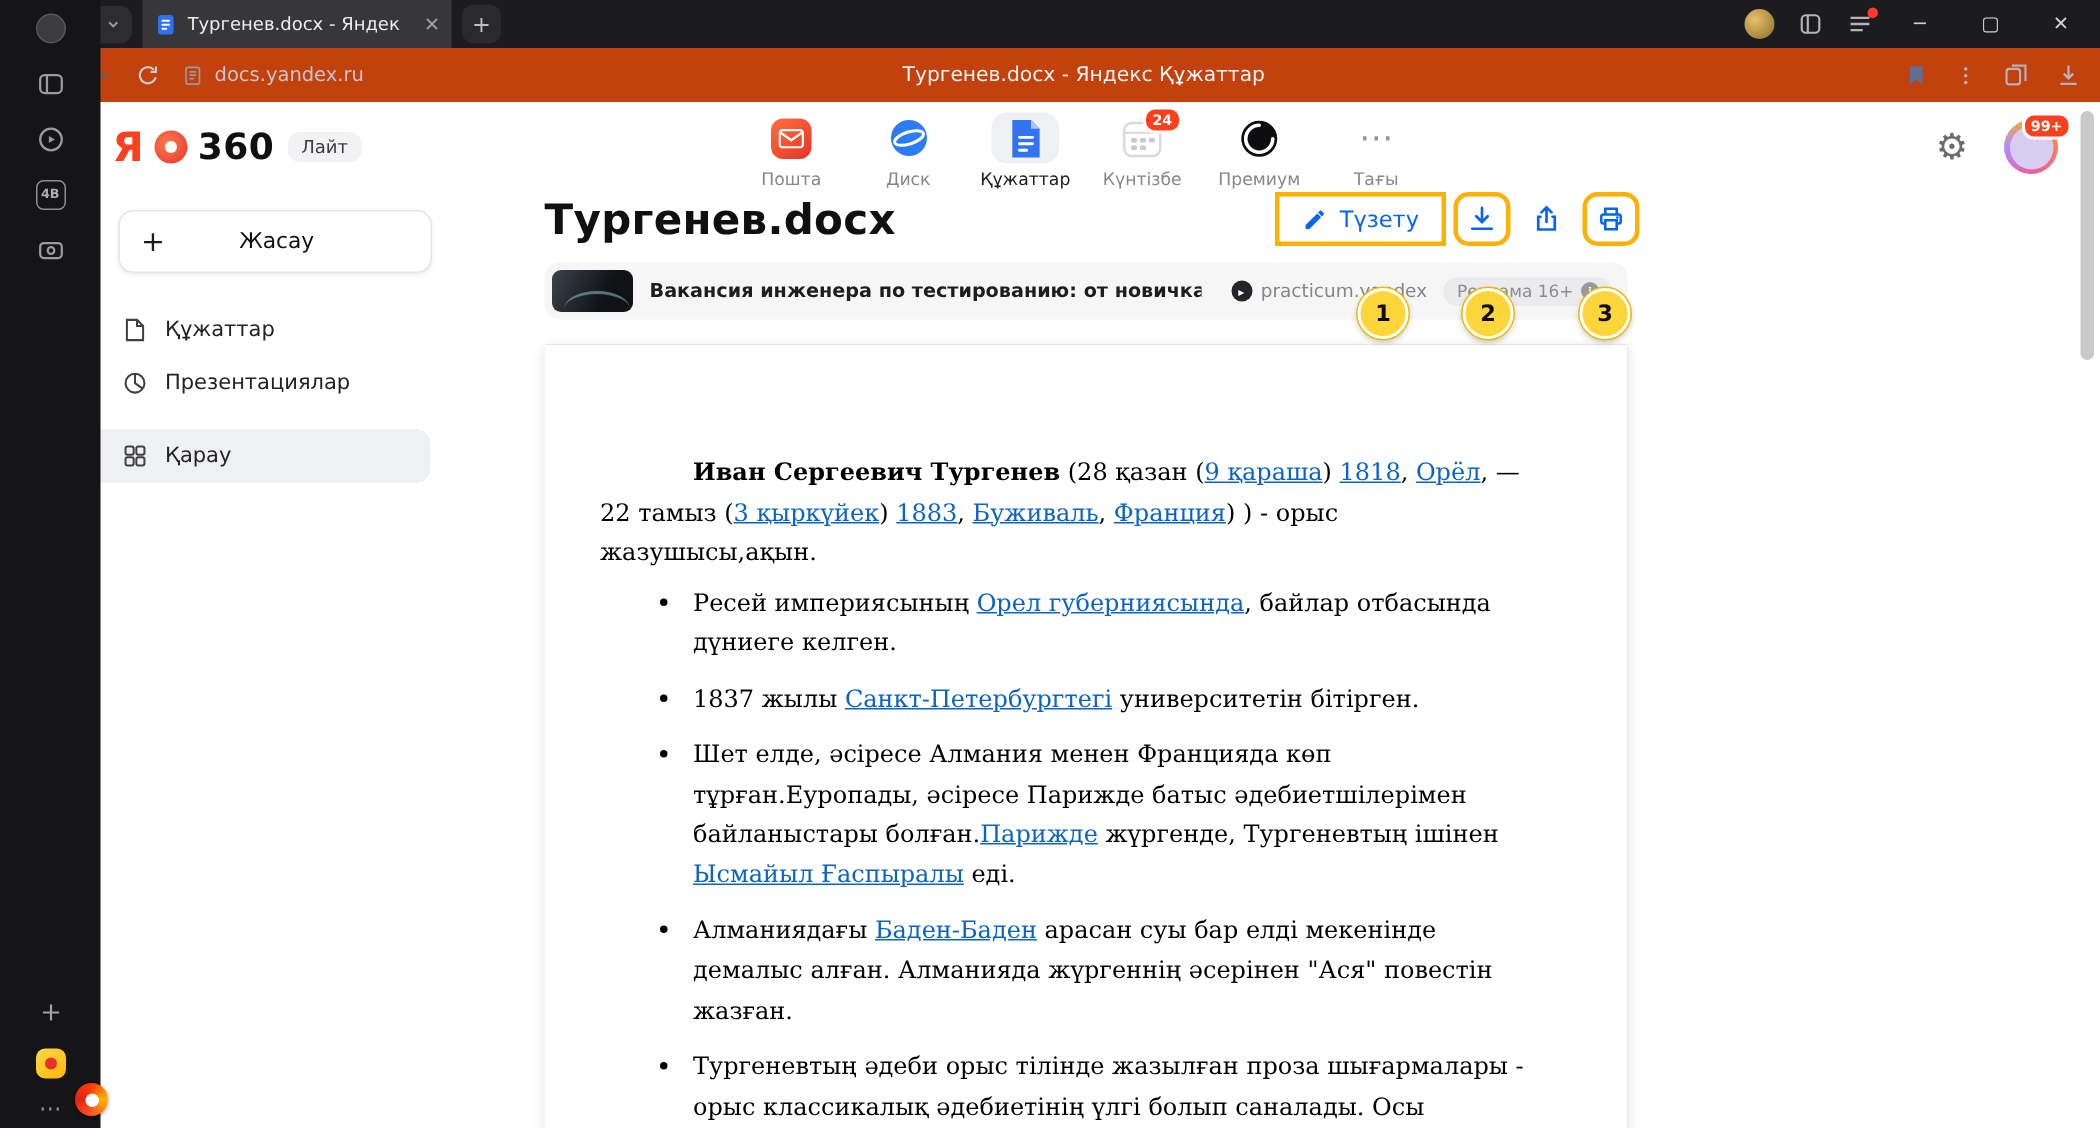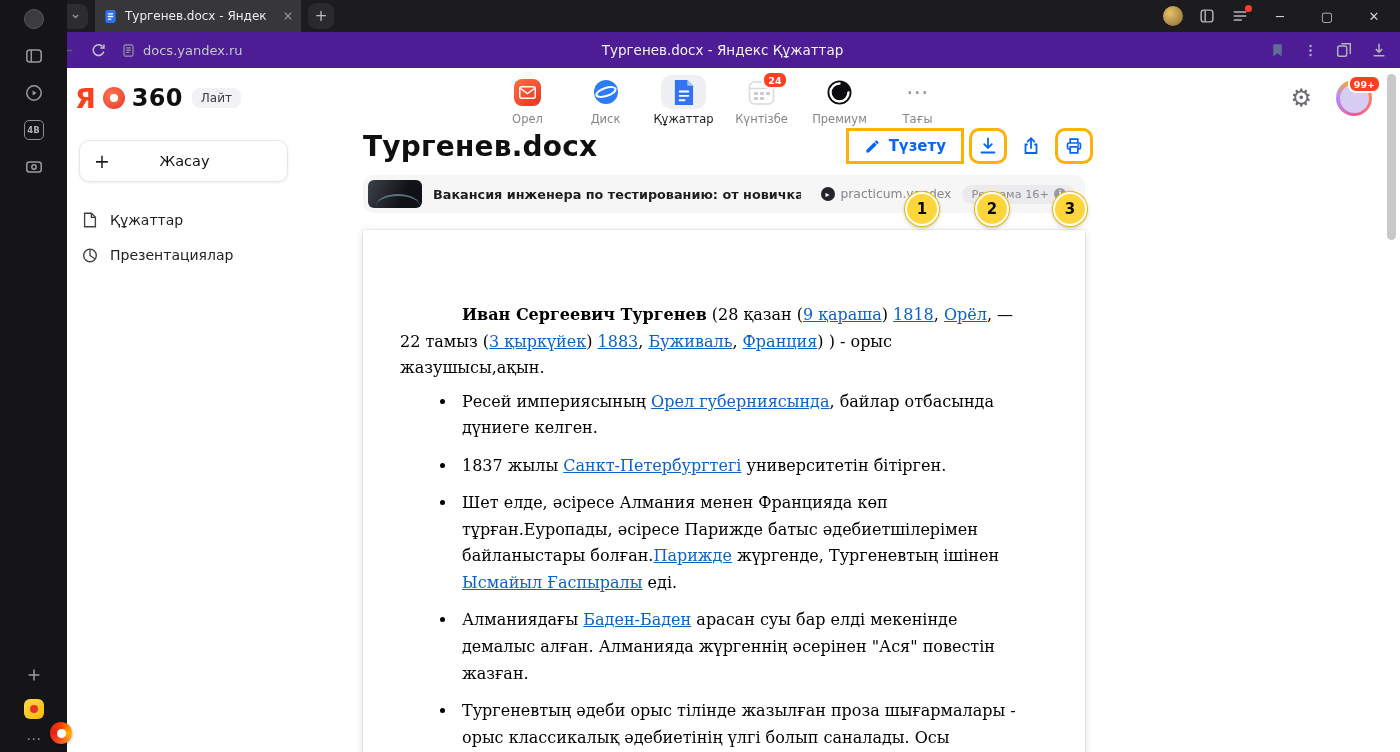--- a/index.html
+++ b/index.html
@@ -30,21 +30,21 @@
        gap:7px;padding:12px 8px;cursor:pointer;}
   .tab-title{flex:1;font-size:12px;color:#ececef;white-space:nowrap;overflow:hidden;}
   .newtab{width:26px;height:26px;border-radius:8px;background:#2a2a2d;color:#bfbfc3;display:flex;
           align-items:center;justify-content:center;font-size:15px;cursor:pointer;}
   .tab-right{margin-left:auto;display:flex;align-items:center;gap:15px;padding-right:4px;}
   .mini-avatar{width:20px;height:20px;border-radius:50%;background:radial-gradient(circle at 35% 35%,#e8c16a,#8a6a2f);}
   .chrome-ic{position:relative;display:flex;align-items:center;justify-content:center;cursor:pointer;}
   .reddot{position:absolute;top:-2px;right:-3px;width:7px;height:7px;border-radius:50%;background:#ff3b30;}
   .winbtn{width:32px;height:26px;display:flex;align-items:center;justify-content:center;color:#cfcfd2;
           font-size:13px;cursor:pointer;}
-  .addressbar{height:36px;background:#4c1d95;display:flex;align-items:center;padding:0 12px;gap:14px;position:relative;}
+  .addressbar{height:36px;background:#c2410c;display:flex;align-items:center;padding:0 12px;gap:14px;position:relative;}
   .urlchip{display:flex;align-items:center;gap:7px;color:#c6c6ca;font-size:13px;cursor:pointer;}
   .page-title{position:absolute;left:50%;transform:translateX(-50%);color:#f2f2f4;font-size:13.5px;white-space:nowrap;}
   .addr-right{margin-left:auto;display:flex;align-items:center;gap:17px;}
 
   
   .app{position:absolute;left:45px;top:68px;right:0;bottom:0;background:#fff;border-top-left-radius:10px;overflow:hidden;}
   .app-header{height:60px;position:relative;display:flex;align-items:center;}
   .logo{display:flex;align-items:center;gap:7px;margin-left:30px;}
   .logo-ya{color:#fc3f1d;font-size:27px;font-weight:700;}
   .logo-dot{width:22px;height:22px;border-radius:50%;background:radial-gradient(circle at 40% 38%,#ff7a50,#e5332a);
@@ -83,21 +83,21 @@
   .side-item.active{background:#eff0f3;margin-top:15px;padding-top:9px;padding-bottom:9px;}
   .side-item svg{flex:none;}
 
   
   .content{position:absolute;left:255px;top:60px;right:0;bottom:0;overflow:hidden;}
   .col{position:relative;margin-left:63px;width:722px;}
   .title-row{display:flex;align-items:center;justify-content:space-between;margin-top:0;}
   h1.doc-title{margin:0;font-size:28px;font-weight:700;color:#101013;letter-spacing:.2px;}
   .actions{display:flex;align-items:center;gap:5px;margin-right:-8px;}
   .btn-edit{display:flex;align-items:center;gap:8px;background:#fff;border:3px solid #ffb005;border-radius:0;
-            padding:6px 15px;color:#0765f2;font-size:15px;font-weight:700;cursor:pointer;
+            padding:6px 15px;color:#0765f2;font-size:15px;font-weight:400;cursor:pointer;
             font-family:"DejaVu Sans","Liberation Sans",sans-serif;}
   .btn-ic{display:flex;align-items:center;justify-content:center;background:#fff;border:3px solid transparent;
           border-radius:10px;padding:5px 6px;color:#0765f2;cursor:pointer;}
   .btn-ic.outlined{border-color:#ffb005;}
 
   .ad{margin-top:11px;height:38px;background:#f6f6f7;border-radius:10px;display:flex;align-items:center;gap:11px;
       padding:0 10px 0 5px;box-sizing:border-box;cursor:pointer;}
   .ad-thumb{width:54px;height:28px;border-radius:6px;flex:none;position:relative;overflow:hidden;
             background:linear-gradient(115deg,#3d434b,#101216 65%);}
   .ad-thumb i{position:absolute;left:8px;top:14px;width:44px;height:22px;border-radius:50%;
@@ -273,21 +273,21 @@
       <nav class="nav">
         <div class="nav-item">
           <span class="nav-ic-wrap">
             <span style="width:27px;height:27px;border-radius:8px;background:linear-gradient(140deg,#ff7043,#e53325);display:flex;align-items:center;justify-content:center;">
               <svg width="17" height="13" viewBox="0 0 17 13" fill="none" stroke="#fff" stroke-width="1.5">
                   <rect x=".75" y=".75" width="15.5" height="11.5" rx="2"></rect>
                   <path d="M1.5 2.5l7 5 7-5"></path>
                 </svg>
             </span>
           </span>
-          <span class="nav-label">Орел</span>
+          <span class="nav-label">Пошта</span>
         </div>
         <div class="nav-item">
           <span class="nav-ic-wrap">
             <svg width="28" height="28" viewBox="0 0 28 28">
                 <circle cx="14" cy="14" r="12" fill="#2b7cf5"></circle>
                 <ellipse cx="14" cy="14" rx="10" ry="4" fill="none" stroke="#fff" stroke-width="2" transform="rotate(-18 14 14)"></ellipse>
               </svg>
           </span>
           <span class="nav-label">Диск</span>
         </div>
@@ -358,20 +358,29 @@
               <path d="M11.5 2.5V7H16"></path>
             </svg>
           <span>Құжаттар</span>
         </div>
         <div class="side-item">
           <svg width="18" height="18" viewBox="0 0 20 20" fill="none" stroke="#3f3f44" stroke-width="1.5">
               <circle cx="10" cy="10.5" r="7"></circle>
               <path d="M10 3.5v7l5.7 4"></path>
             </svg>
           <span>Презентациялар</span>
+        </div>
+        <div class="side-item active">
+          <svg width="18" height="18" viewBox="0 0 20 20" fill="none" stroke="#3f3f44" stroke-width="1.5">
+              <rect x="3" y="3" width="6" height="6" rx="1.5"></rect>
+              <rect x="11" y="3" width="6" height="6" rx="1.5"></rect>
+              <rect x="3" y="11" width="6" height="6" rx="1.5"></rect>
+              <rect x="11" y="11" width="6" height="6" rx="1.5"></rect>
+            </svg>
+          <span>Қарау</span>
         </div>
       </div>
     </aside>
 
     <main class="content">
       <div class="col">
         <div class="title-row">
           <h1 class="doc-title">Тургенев.docx</h1>
           <div class="actions">
             <button class="btn-edit">

